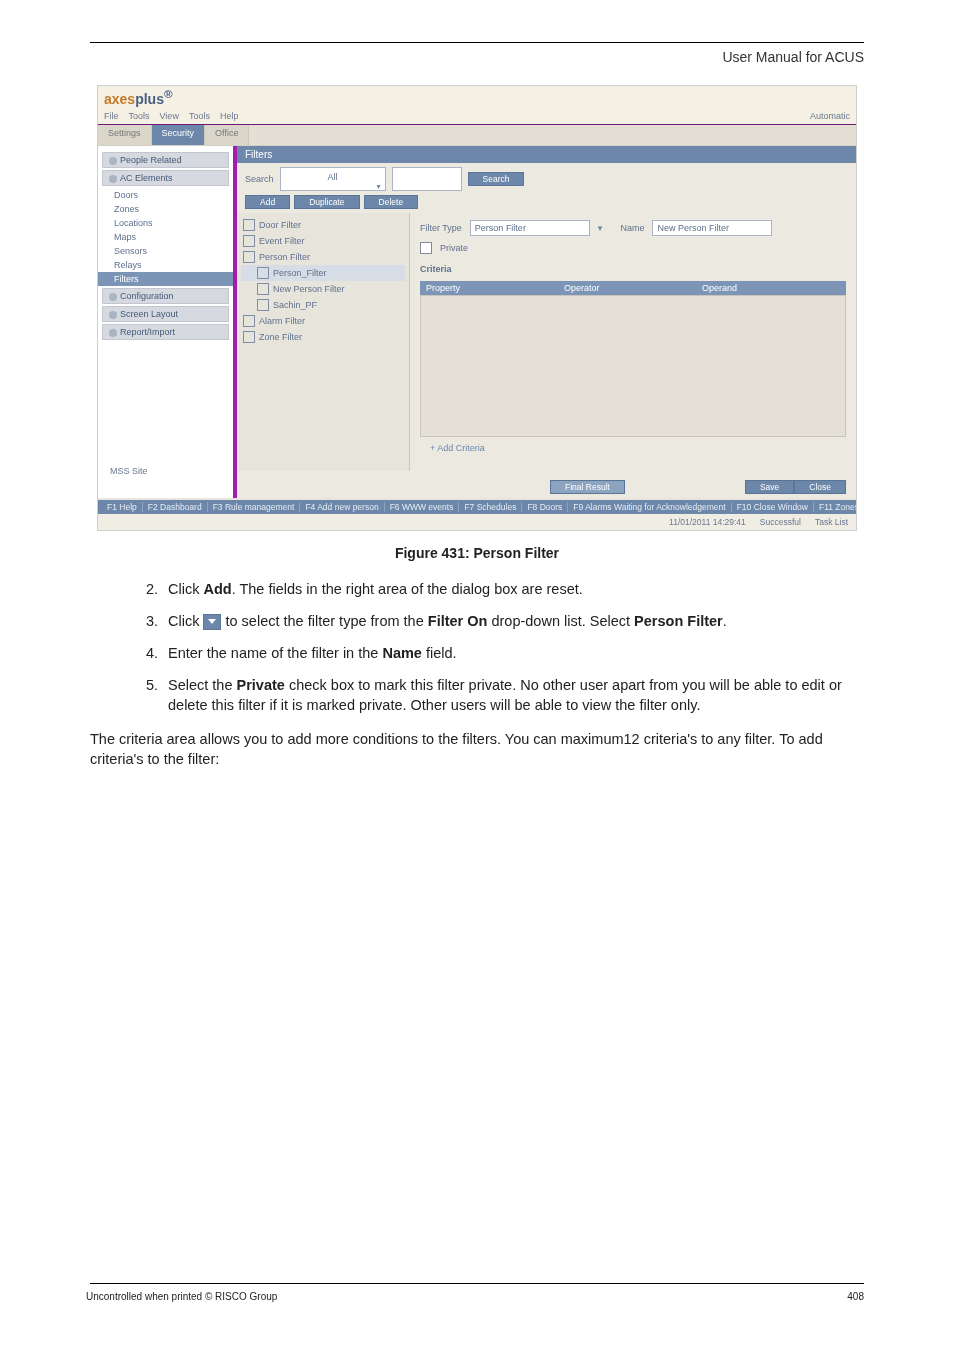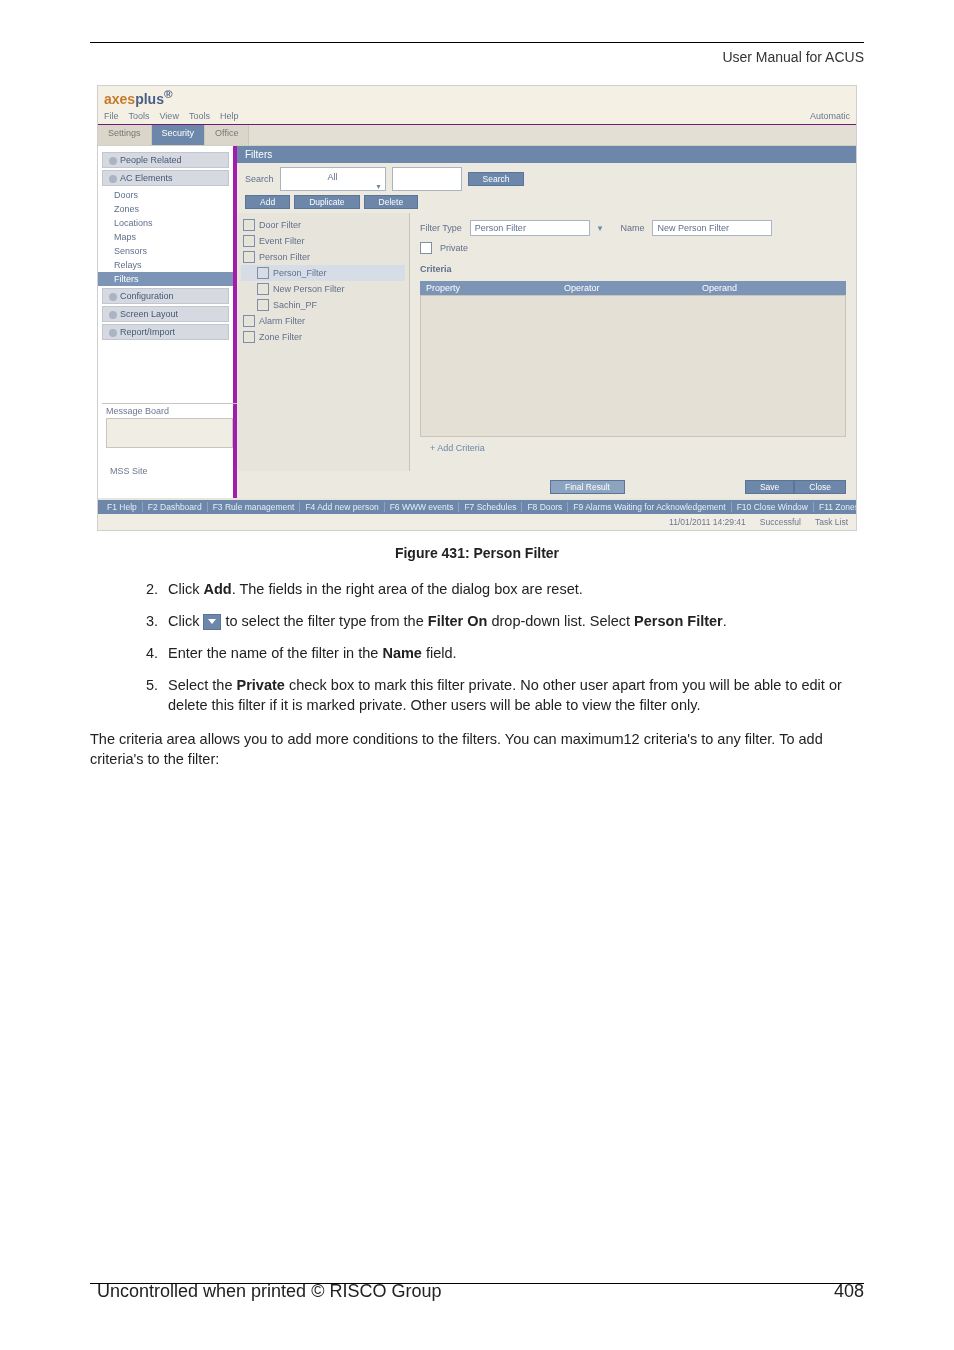--- a/index.html
+++ b/index.html
@@ -384,23 +384,23 @@
   }
 
   .footer-line {
     position: absolute;
     left: 90px; right: 90px;
     bottom: 66px;
     border-top: 1px solid #000;
   }
   .footer-row {
     position: absolute;
-    left: 97px; right: 90px;
+    left: 86px; right: 90px;
     bottom: 48px;
-    font-size: 18px;
+    font-size: 10px;
     color: #222;
     display: flex;
     justify-content: space-between;
   }
 </style>
 </head>
 <body>
 
 <div class="page">
   <div class="header-rule"></div>
@@ -436,24 +436,20 @@
         <span class="subitem">Zones</span>
         <span class="subitem">Locations</span>
         <span class="subitem">Maps</span>
         <span class="subitem">Sensors</span>
         <span class="subitem">Relays</span>
         <span class="subitem highlight">Filters</span>
         <div class="panel-head"><span class="chev"></span><span>Configuration</span></div>
         <div class="panel-head"><span class="chev"></span><span>Screen Layout</span></div>
         <div class="panel-head"><span class="chev"></span><span>Report/Import</span></div>
 
-        <div class="nav-msg">
-          <span>Message Board</span>
-          <div class="nav-msg-box"></div>
-        </div>
         <div class="nav-site">MSS Site</div>
       </div>
 
       <div class="main">
         <div class="filters-title">Filters</div>
         <div class="search-row">
           <label>Search</label>
           <span class="dd">
             <span>All</span>
             <span class="chev-down">▾</span>

